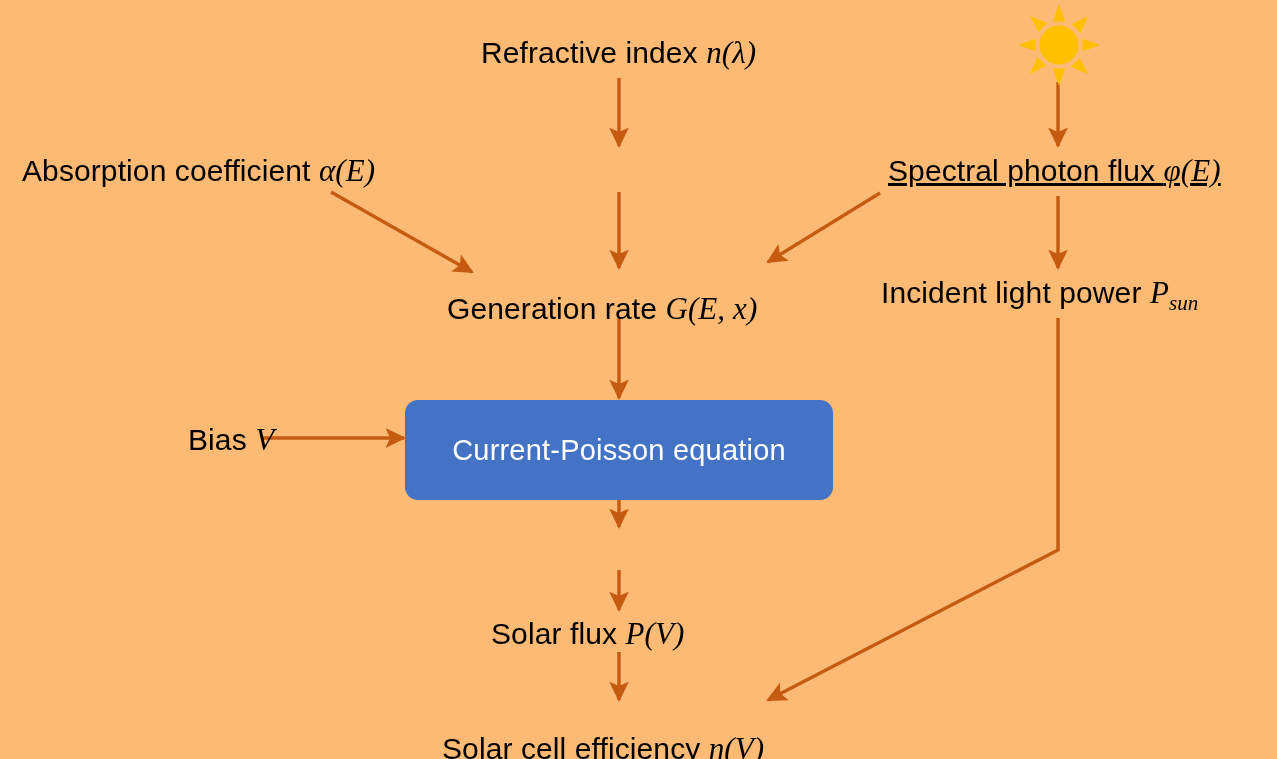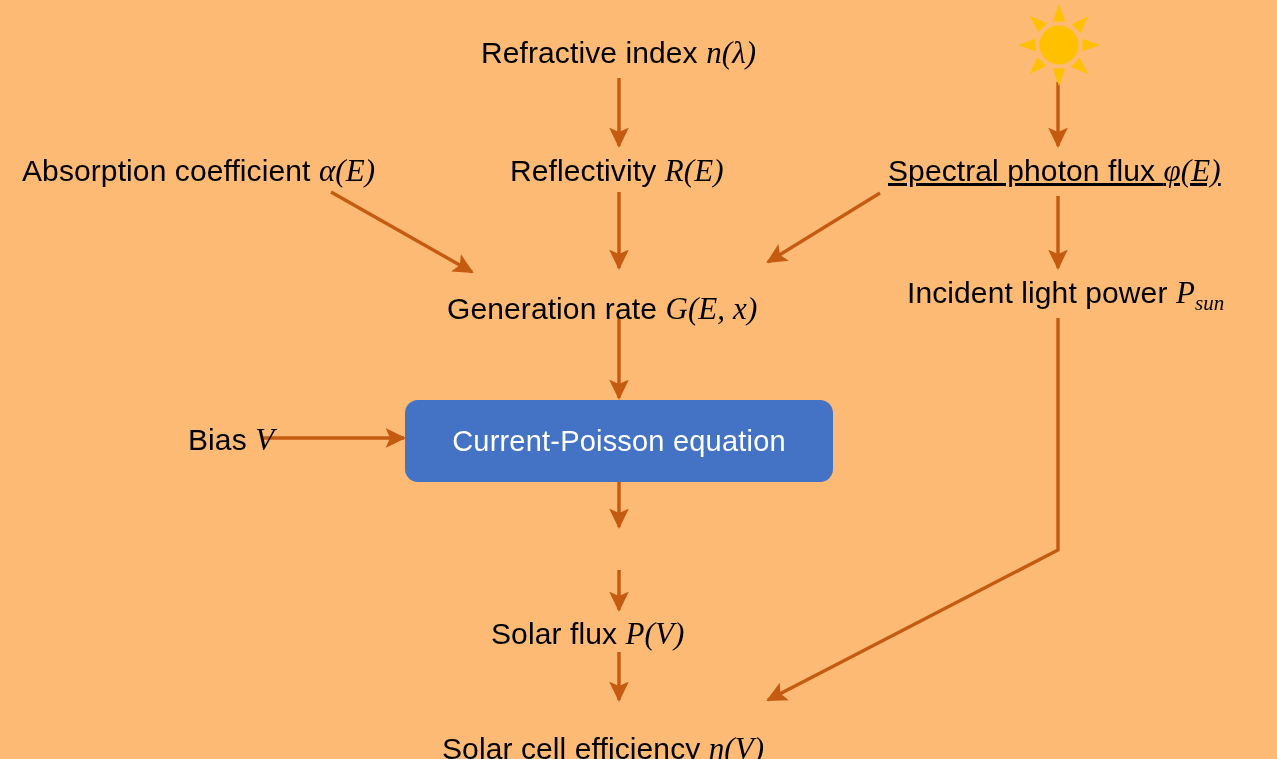--- a/index.html
+++ b/index.html
@@ -112,41 +112,38 @@
   </svg>
 
   <div class="node-label" style="left:481px; top:33px;">
     <span>Refractive index </span><span class="mathit">n(λ)</span>
   </div>
 
   <div class="node-label" style="left:22px; top:151px;text-align:center;">
     <span>Absorption coefficient </span><span class="mathit">α(E)</span>
   </div>
 
-  <div class="node-label" style="left:510px; top:151px;">
-    <span>Reflectivity </span><span class="mathit">R(E)</span>
-  </div>
 
   <div class="node-label" style="left:888px; top:151px;text-decoration:underline;">
     <span>Spectral photon flux </span><span class="mathit">φ(E)</span>
   </div>
 
   <div class="node-label" style="left:447px; top:289px;">
     <span>Generation rate </span><span class="mathit">G(E, x)</span>
   </div>
 
-  <div class="node-label" style="left:907px; top:273px;">
+  <div class="node-label" style="left:881px; top:273px;">
     <span>Incident light power </span><span class="mathit">P</span><span class="sub">sun</span>
   </div>
 
   <div class="node-label" style="left:160px; top:420px;margin-left:28px;">
     <span>Bias </span><span class="mathit">V</span>
   </div>
 
-  <div class="proc-box" style="left:405px; top:400px; width:428px; height:82px; background:#4472C4;">
+  <div class="proc-box" style="left:405px; top:400px; width:428px; height:100px; background:#4472C4;">
     <span>Current-Poisson equation</span>
   </div>
 
 
   <div class="node-label" style="left:491px; top:614px;">
     <span>Solar flux </span><span class="mathit">P(V)</span>
   </div>
 
   <div class="node-label" style="left:442px; top:711px;margin-top:18px;">
     <span>Solar cell efficiency </span><span class="mathit">η(V)</span>

